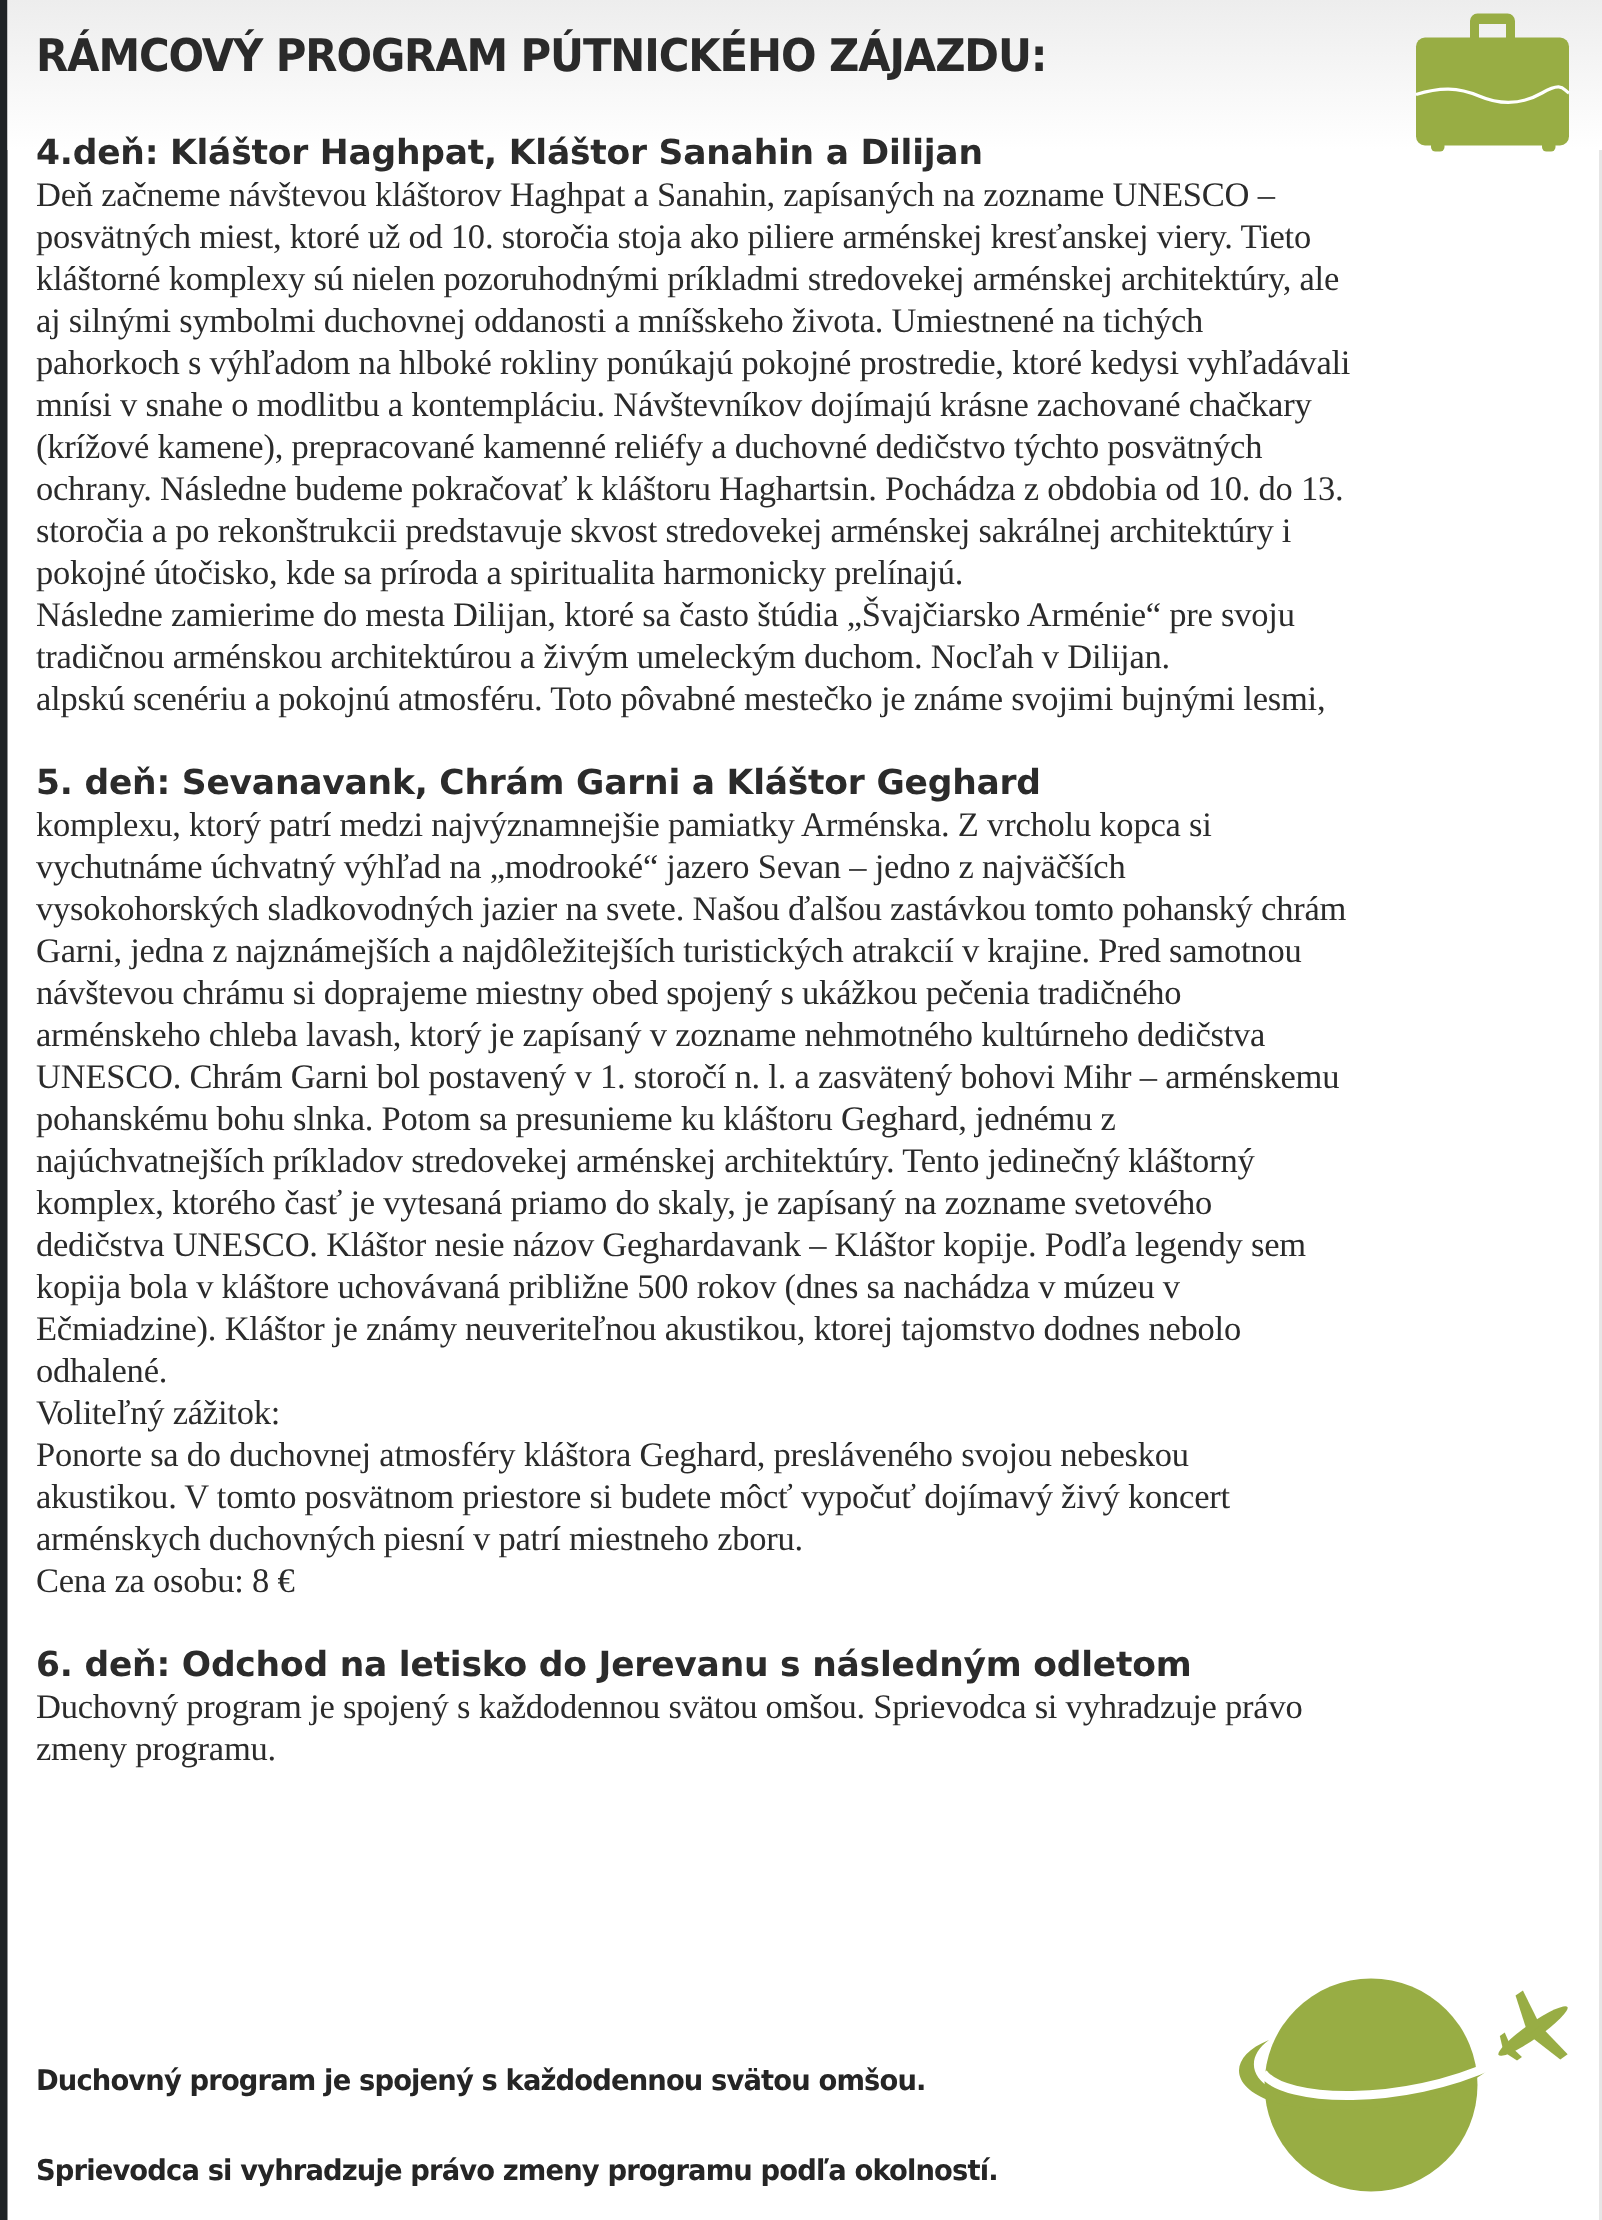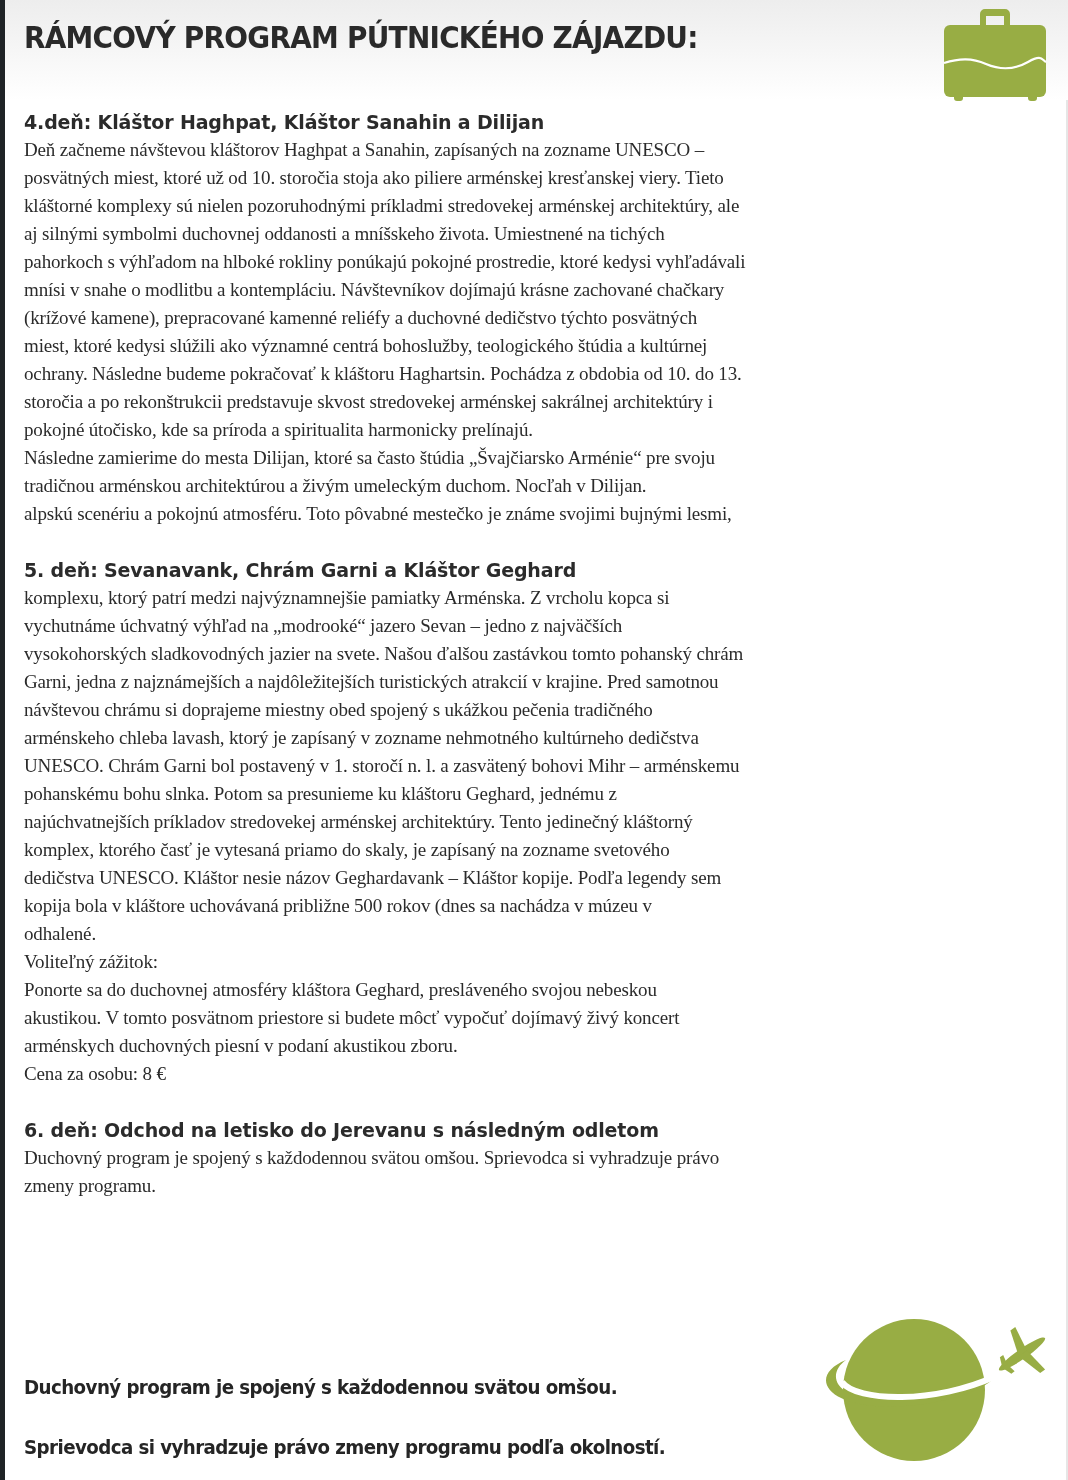--- a/index.html
+++ b/index.html
@@ -26,22 +26,22 @@
     position: absolute; left: 24px; top: 20px;
     font-family: "DejaVu Sans", sans-serif;
     font-weight: bold; font-size: 30px; letter-spacing: -0.8px;
     color: #2a2a2a; margin: 0; white-space: nowrap;
     transform: scaleX(0.93); transform-origin: left center;
   }
   .suitcase {
     position: absolute; left: 942px; top: 6px; width: 106px; height: 96px;
   }
   .content {
-    position: absolute; left: 24px; top: 108px; width: 1030px;
-    font-size: 19px; line-height: 28px; letter-spacing: -0.15px;
+    position: absolute; left: 24px; top: 88px; width: 1030px;
+    font-size: 23px; line-height: 28px; letter-spacing: -0.15px;
   }
   .day-heading {
     font-weight: bold; display: block; white-space: nowrap;
   }
   .para { display: block; }
   .line { display: block; white-space: nowrap; font-family: Liberation Serif, serif; }
   .gap { height: 28px; }
   .footer-note {
     position: absolute; left: 24px;
     font-weight: bold; font-size: 19px; letter-spacing: -0.6px;
@@ -75,21 +75,20 @@
   <section>
     <span class="day-heading">4.deň: Kláštor Haghpat, Kláštor Sanahin a Dilijan</span>
     <div class="para">
       <span class="line">Deň začneme návštevou kláštorov Haghpat a Sanahin, zapísaných na zozname UNESCO –</span>
       <span class="line">posvätných miest, ktoré už od 10. storočia stoja ako piliere arménskej kresťanskej viery. Tieto</span>
       <span class="line">kláštorné komplexy sú nielen pozoruhodnými príkladmi stredovekej arménskej architektúry, ale</span>
       <span class="line">aj silnými symbolmi duchovnej oddanosti a mníšskeho života. Umiestnené na tichých</span>
       <span class="line">pahorkoch s výhľadom na hlboké rokliny ponúkajú pokojné prostredie, ktoré kedysi vyhľadávali</span>
       <span class="line">mnísi v snahe o modlitbu a kontempláciu. Návštevníkov dojímajú krásne zachované chačkary</span>
       <span class="line">(krížové kamene), prepracované kamenné reliéfy a duchovné dedičstvo týchto posvätných</span>
-      <span class="line">miest, ktoré kedysi slúžili ako významné centrá bohoslužby, teologického štúdia a kultúrnej</span>
       <span class="line">ochrany. Následne budeme pokračovať k kláštoru Haghartsin. Pochádza z obdobia od 10. do 13.</span>
       <span class="line">storočia a po rekonštrukcii predstavuje skvost stredovekej arménskej sakrálnej architektúry i</span>
       <span class="line">pokojné útočisko, kde sa príroda a spiritualita harmonicky prelínajú.</span>
       <span class="line">Následne zamierime do mesta Dilijan, ktoré sa často štúdia „Švajčiarsko Arménie“ pre svoju</span>
       <span class="line">tradičnou arménskou architektúrou a živým umeleckým duchom. Nocľah v Dilijan.</span>
       <span class="line">alpskú scenériu a pokojnú atmosféru. Toto pôvabné mestečko je známe svojimi bujnými lesmi,</span>
     </div>
   </section>
   <div class="gap"></div>
 
@@ -101,25 +100,26 @@
       <span class="line">vysokohorských sladkovodných jazier na svete. Našou ďalšou zastávkou tomto pohanský chrám</span>
       <span class="line">Garni, jedna z najznámejších a najdôležitejších turistických atrakcií v krajine. Pred samotnou</span>
       <span class="line">návštevou chrámu si doprajeme miestny obed spojený s ukážkou pečenia tradičného</span>
       <span class="line">arménskeho chleba lavash, ktorý je zapísaný v zozname nehmotného kultúrneho dedičstva</span>
       <span class="line">UNESCO. Chrám Garni bol postavený v 1. storočí n. l. a zasvätený bohovi Mihr – arménskemu</span>
       <span class="line">pohanskému bohu slnka. Potom sa presunieme ku kláštoru Geghard, jednému z</span>
       <span class="line">najúchvatnejších príkladov stredovekej arménskej architektúry. Tento jedinečný kláštorný</span>
       <span class="line">komplex, ktorého časť je vytesaná priamo do skaly, je zapísaný na zozname svetového</span>
       <span class="line">dedičstva UNESCO. Kláštor nesie názov Geghardavank – Kláštor kopije. Podľa legendy sem</span>
       <span class="line">kopija bola v kláštore uchovávaná približne 500 rokov (dnes sa nachádza v múzeu v</span>
+      <span class="line">Ečmiadzine). Kláštor je známy neuveriteľnou akustikou, ktorej tajomstvo dodnes nebolo</span>
       <span class="line">odhalené.</span>
       <span class="line">Voliteľný zážitok:</span>
       <span class="line">Ponorte sa do duchovnej atmosféry kláštora Geghard, presláveného svojou nebeskou</span>
       <span class="line">akustikou. V tomto posvätnom priestore si budete môcť vypočuť dojímavý živý koncert</span>
-      <span class="line">arménskych duchovných piesní v podaní akustikou zboru.</span>
+      <span class="line">arménskych duchovných piesní v patrí miestneho zboru.</span>
       <span class="line">Cena za osobu: 8 €</span>
     </div>
   </section>
   <div class="gap"></div>
 
   <section>
     <span class="day-heading">6. deň: Odchod na letisko do Jerevanu s následným odletom</span>
     <div class="para">
       <span class="line">Duchovný program je spojený s každodennou svätou omšou. Sprievodca si vyhradzuje právo</span>
       <span class="line">zmeny programu.</span>

